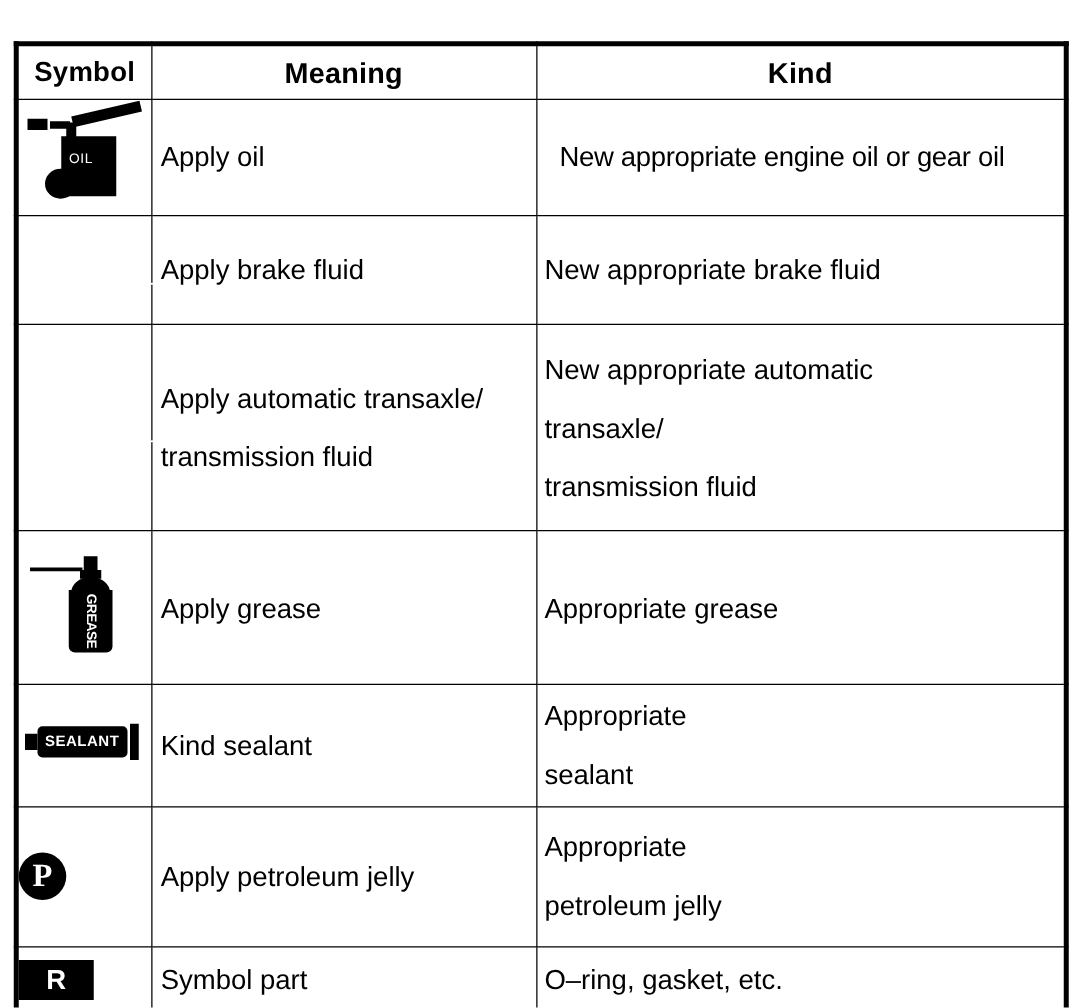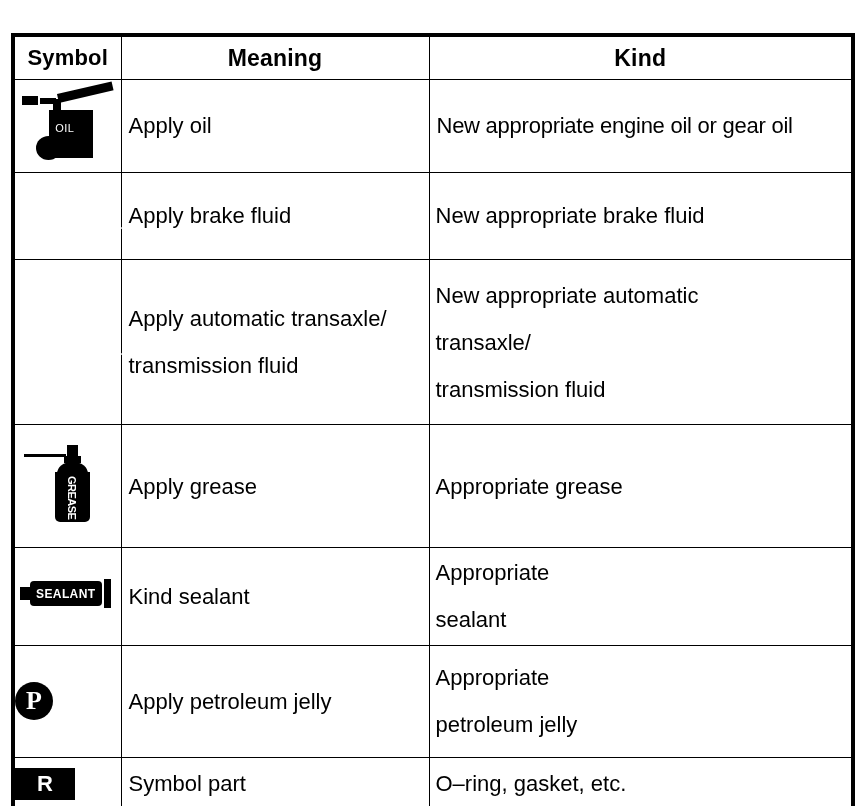--- a/index.html
+++ b/index.html
@@ -68,21 +68,21 @@
     white-space: nowrap;
   }
   td.text-cell .line + .line {
     margin-top: 24px;
   }
   td.kind-cell {
     padding-left: 6px;
     font-size: 22px;
   }
   td.kind-tight {
-    padding-left: 7px;
+    padding-left: 18px;
     letter-spacing: -0.25px;
   }
 
   
   tr.r-oil    td { height: 78px; }
   tr.r-brake  td { height: 74px; }
   tr.r-atf    td { height: 140px; }
   tr.r-grease td { height: 104px; }
   tr.r-seal   td { height: 82px; }
   tr.r-pj     td { height: 95px; }

